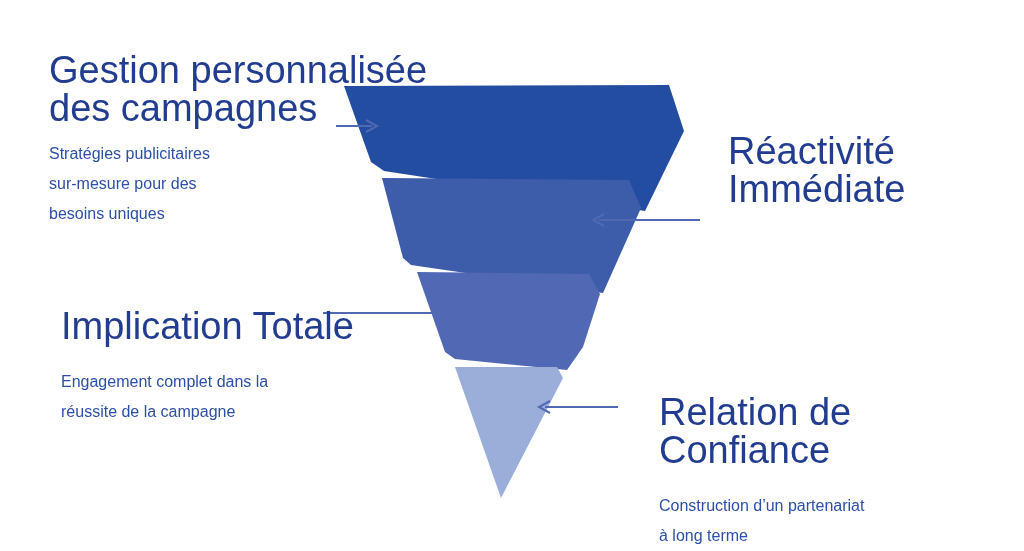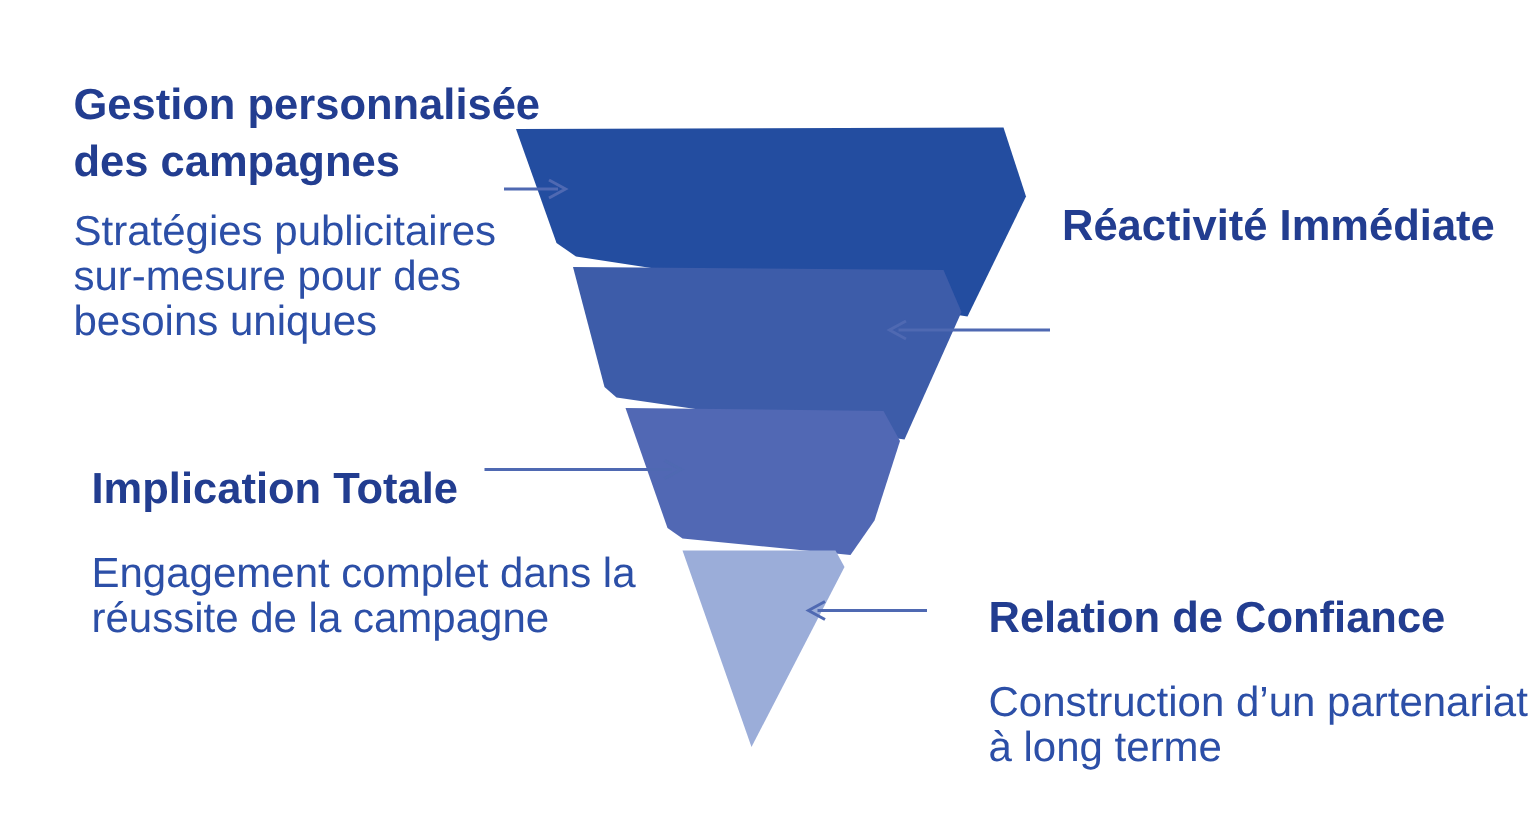--- a/index.html
+++ b/index.html
@@ -21,27 +21,27 @@
     fill: none;
     stroke-width: 2;
     stroke-linecap: butt;
     stroke-linejoin: miter;
   }
   .label {
     position: absolute;
     white-space: pre-line;
   }
   .label-title {
-    font-size: 29px;
+    font-size: 38px;
     line-height: 38px;
-    font-weight: 700;
+    font-weight: 400;
     letter-spacing: 0px;
   }
   .label-desc {
-    font-size: 28px;
+    font-size: 16px;
     line-height: 30px;
     margin-top: 4px;
   }
   .label-1 { left: 49px;  top: 33px; }
   .label-1 .label-desc { margin-top: -6px; }
   .label-2 { left: 708px; top: 114px; }
   .label-3 { left: 61px;  top: 289px; }
   .label-4 { left: 659px; top: 375px; }
 </style>
 </head>
@@ -76,21 +76,21 @@
 
   <div class="label label-1">
     <div class="label-title" style="color: rgb(34, 61, 144);">Gestion personnalisée
 des campagnes</div>
     <div class="label-desc" style="color: rgb(44, 79, 167);">Stratégies publicitaires
 sur-mesure pour des
 besoins uniques</div>
   </div>
 
   <div class="label label-2">
-    <div class="label-title" style="color: rgb(34, 61, 144);">Réactivité Immédiate</div>
+    <div class="label-title" style="color: rgb(34, 61, 144); margin-left: 20px;">Réactivité Immédiate</div>
   </div>
 
   <div class="label label-3">
     <div class="label-title" style="color: rgb(34, 61, 144);">Implication Totale</div>
     <div class="label-desc" style="color: rgb(44, 79, 167);">Engagement complet dans la
 réussite de la campagne</div>
   </div>
 
   <div class="label label-4">
     <div class="label-title" style="color: rgb(34, 61, 144);">Relation de Confiance</div>

